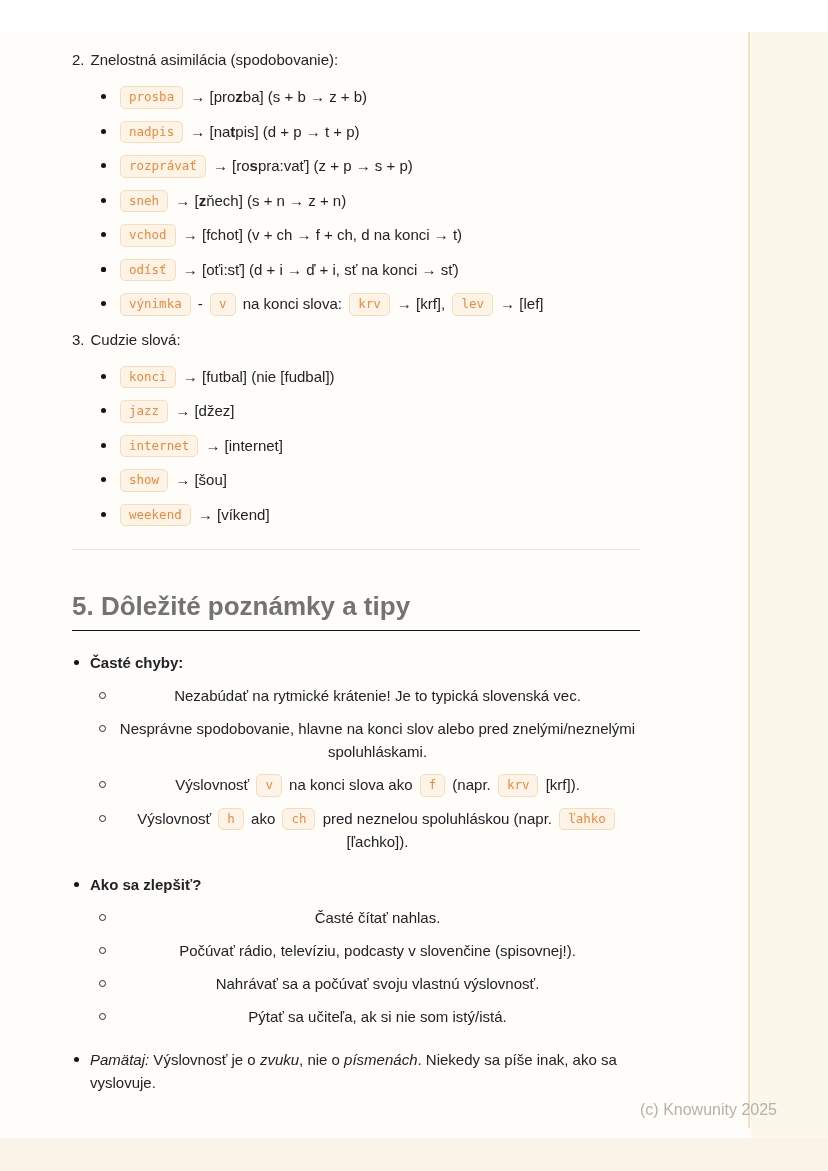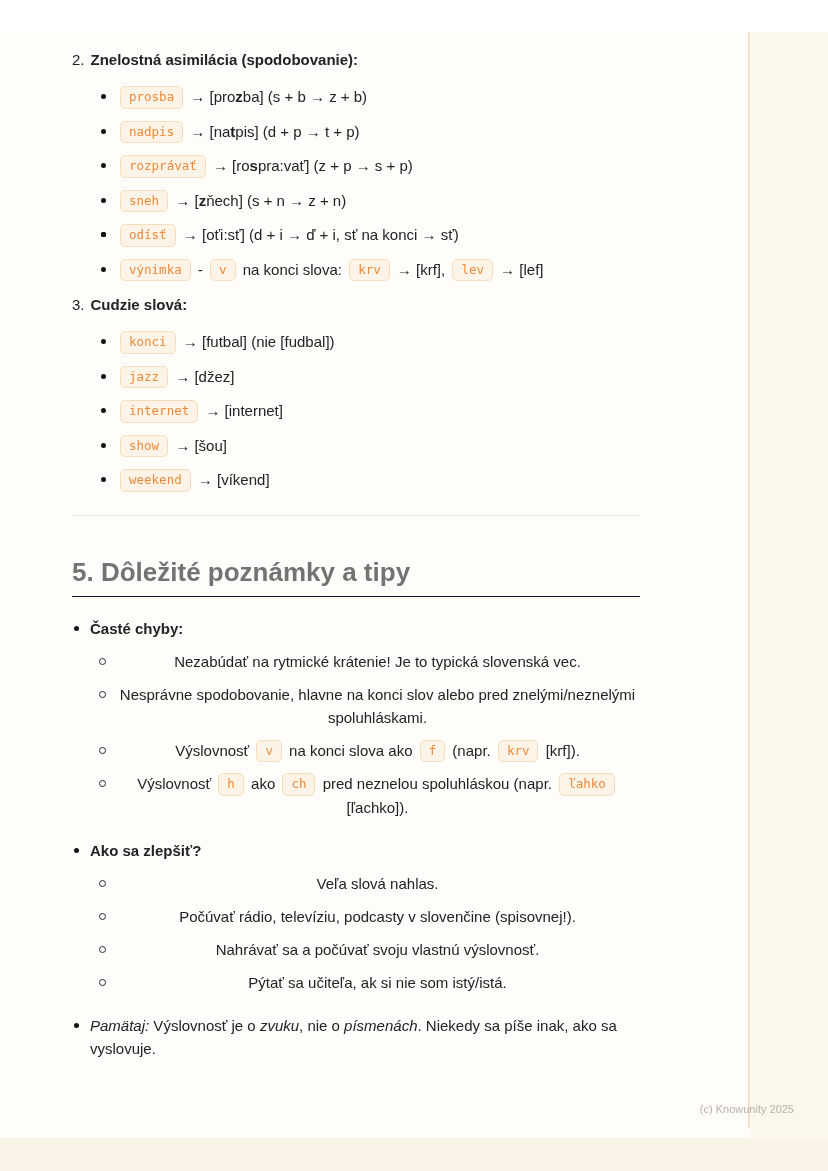--- a/index.html
+++ b/index.html
@@ -12,21 +12,21 @@
   .right-strip{position:absolute;top:32px;left:751px;width:77px;height:1106px;background:#fcf7eb;}
   .page-line{position:absolute;top:32px;left:748px;width:2px;height:1096px;background:#f5dfc4;}
   .bottom-strip{position:absolute;top:1138px;left:0;width:828px;height:33px;background:#faf3e7;}
 
   .content{position:absolute;left:72px;top:36px;width:568px;font-size:15px;line-height:23px;}
 
   ol.numbered{list-style:none;margin:0;padding:0;}
   ol.numbered>li{margin-top:12px;}
   .sec-head{display:block;}
   .num{font-weight:normal;margin-right:6px;}
-  .sec-title{font-weight:bold;}
+  .sec-title{font-weight:normal;}
 
   ul.chips-list{list-style:none;margin:14px 0 0 0;padding:0 0 0 27px;}
   ul.chips-list>li{position:relative;margin:11px 0;padding-left:18px;}
   ul.tips{list-style:none;margin:18px 0 0 0;padding:0;}
   ul.tips>li{position:relative;margin-top:20px;padding-left:18px;}
   ul.subs{list-style:none;margin:7px 0 0 0;padding:0 0 0 8px;text-align:center;}
   ul.subs>li{position:relative;margin:10px 0;padding-left:17px;}
 
   .dot{position:absolute;left:2px;top:9px;width:5px;height:5px;border-radius:50%;background:#141417;}
   .circle{position:absolute;left:1px;top:8px;width:5px;height:5px;border:1.4px solid #2b2b2e;border-radius:50%;background:transparent;}
@@ -41,41 +41,41 @@
     white-space:nowrap;
   }
 
   hr.rule{border:none;border-top:1px solid #e7e5e2;margin:23px 0 0 0;}
   h2.big{
     font-size:26px;line-height:30px;font-weight:bold;color:#737373;
     margin:41px 0 8px 0;padding:0 0 9px 0;border-bottom:1px solid #0f172a;
   }
   strong{font-weight:bold;}
   em{font-style:italic;}
-  .watermark{position:absolute;top:1103px;right:34px;font-size:11px;line-height:13px;color:#b6b2aa;}
+  .watermark{position:absolute;top:1103px;right:51px;font-size:16px;line-height:13px;color:#b6b2aa;}
 </style>
 </head>
 <body>
 
 <div class="top-strip"></div>
 <div class="right-strip"></div>
 <div class="page-line"></div>
 <div class="bottom-strip"></div>
 
 <main class="content">
 
   <ol class="numbered">
     <li>
       <span class="sec-head"><span class="num">2.</span><span class="sec-title">Znelostná asimilácia (spodobovanie):</span></span>
       <ul class="chips-list">
         <li><span class="dot"></span><span><span class="chip">prosba</span> → [pro<strong>z</strong>ba] (s + b → z + b)</span></li>
         <li><span class="dot"></span><span><span class="chip">nadpis</span> → [na<strong>t</strong>pis] (d + p → t + p)</span></li>
         <li><span class="dot"></span><span><span class="chip">rozprávať</span> → [ro<strong>s</strong>pra:vať] (z + p → s + p)</span></li>
         <li><span class="dot"></span><span><span class="chip">sneh</span> → [<strong>z</strong>ňech] (s + n → z + n)</span></li>
-        <li><span class="dot"></span></li>
+        <li><span class="dot"></span><span><span class="chip">vchod</span> → [fchot] (v + ch → f + ch, d na konci → t)</span></li>
         <li><span class="dot"></span></li>
         <li><span class="dot"></span><span><span class="chip">odísť</span> → [oťi:sť] (d + i → ď + i, sť na konci → sť)</span></li>
         <li><span class="dot"></span><span><span class="chip">výnimka</span> - <span class="chip">v</span> na konci slova: <span class="chip">krv</span> → [krf], <span class="chip">lev</span> → [lef]</span></li>
       </ul>
     </li>
     <li>
       <span class="sec-head"><span class="num">3.</span><span class="sec-title">Cudzie slová:</span></span>
       <ul class="chips-list">
         <li><span class="dot"></span><span><span class="chip">konci</span> → [futbal] (nie [fudbal])</span></li>
         <li><span class="dot"></span><span><span class="chip">jazz</span> → [džez]</span></li>
@@ -96,21 +96,21 @@
       <ul class="subs">
         <li><span class="circle"></span><span>Nezabúdať na rytmické krátenie! Je to typická slovenská vec.</span></li>
         <li><span class="circle"></span><span>Nesprávne spodobovanie, hlavne na konci slov alebo pred znelými/neznelými spoluhláskami.</span></li>
         <li><span class="circle"></span><span>Výslovnosť <span class="chip">v</span> na konci slova ako <span class="chip">f</span> (napr. <span class="chip">krv</span> [krf]).</span></li>
         <li><span class="circle"></span><span>Výslovnosť <span class="chip">h</span> ako <span class="chip">ch</span> pred neznelou spoluhláskou (napr. <span class="chip">ľahko</span> [ľachko]).</span></li>
       </ul>
     </li>
     <li>
       <span class="dot"></span><strong>Ako sa zlepšiť?</strong>
       <ul class="subs">
-        <li><span class="circle"></span><span>Veľa slová nahlas.</span></li>
+        <li><span class="circle"></span><span>Časté čítať nahlas.</span></li>
         <li><span class="circle"></span><span>Počúvať rádio, televíziu, podcasty v slovenčine (spisovnej!).</span></li>
         <li><span class="circle"></span><span>Nahrávať sa a počúvať svoju vlastnú výslovnosť.</span></li>
         <li><span class="circle"></span><span>Pýtať sa učiteľa, ak si nie som istý/istá.</span></li>
       </ul>
     </li>
     <li>
       <span class="dot"></span><span><em>Pamätaj:</em> Výslovnosť je o <em>zvuku</em>, nie o <em>písmenách</em>. Niekedy sa píše inak, ako sa vyslovuje.</span>
     </li>
   </ul>
 

